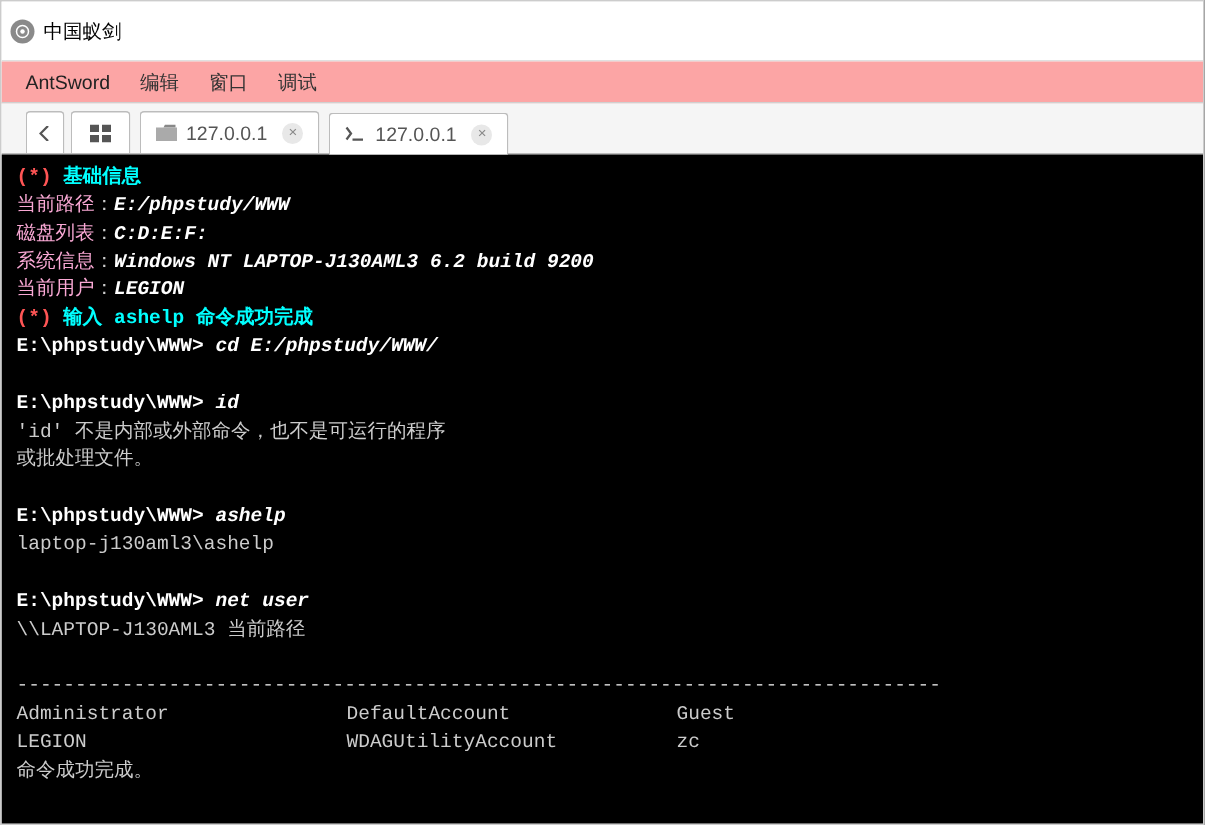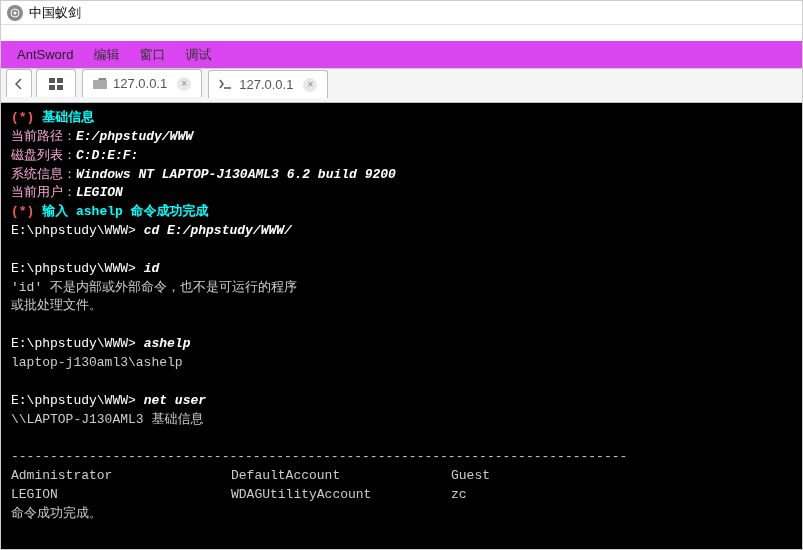--- a/index.html
+++ b/index.html
@@ -1,36 +1,36 @@
 <!DOCTYPE html>
 <html><head>
 <meta charset="utf-8">
 <style>
 * { margin: 0; padding: 0; box-sizing: border-box; }
 body { font-family: "Microsoft YaHei", Arial, sans-serif; font-size: 13px; background: #fff; width: 803px; height: 550px; overflow: hidden; border: 1px solid #ccc; }
-.titlebar { background: #fff; height: 24px; display: flex; align-items: center; padding: 0 6px; border-bottom: 1px solid #e0e0e0; }
+.titlebar { background: #fff; height: 40px; display: flex; align-items: center; padding: 0 6px; border-bottom: 1px solid #e0e0e0; }
 .titlebar .app-icon { width: 16px; height: 16px; border-radius: 50%; background: #8a8a8a; margin-right: 6px; display: inline-flex; align-items: center; justify-content: center; }
 .titlebar .app-icon svg { width: 10px; height: 10px; }
-.menubar { background: #d946ef; height: 28px; display: flex; align-items: center; padding: 0 6px; border-bottom: 1px solid #d0d0d0; margin-top: 16px; }
+.menubar { background: #fca5a5; height: 28px; display: flex; align-items: center; padding: 0 6px; border-bottom: 1px solid #d0d0d0; }
 .menubar .menu-item { padding: 4px 10px; cursor: default; color: #333; }
 .menubar .menu-item:first-child { font-weight: normal; color: #222; }
-.tabbar { background: #f5f5f5; height: 34px; display: flex; padding: 0 5px; border-bottom: 1px solid #bcbcbc; }
+.tabbar { background: #f5f5f5; height: 34px; display: flex; align-items: flex-end; padding: 0 16px; border-bottom: 1px solid #bcbcbc; }
 .tabbar .nav-left { width: 26px; height: 28px; border: 1px solid #bcbcbc; border-bottom: none; background: #fff; display: flex; align-items: center; justify-content: center; border-radius: 3px 3px 0 0; margin-right: 4px; }
 .tabbar .grid-btn { width: 40px; height: 28px; border: 1px solid #bcbcbc; border-bottom: none; background: #fff; display: flex; align-items: center; justify-content: center; border-radius: 3px 3px 0 0; margin-right: 6px; }
 .tabbar .tab { height: 28px; border: 1px solid #bcbcbc; border-bottom: none; background: #fff; display: flex; align-items: center; padding: 0 10px; border-radius: 3px 3px 0 0; margin-right: 6px; color: #555; }
 .tabbar .tab.active { background: #fff; position: relative; top: 1px; }
 .tabbar .tab .tab-icon { margin-right: 6px; display: inline-flex; }
 .tabbar .tab .close { margin-left: 10px; width: 14px; height: 14px; border-radius: 50%; background: #e8e8e8; color: #888; display: inline-flex; align-items: center; justify-content: center; font-size: 10px; line-height: 1; }
 .terminal { background: #000; color: #ccc; font-family: Consolas, "Courier New", monospace; font-size: 13px; padding: 6px 10px; height: calc(100% - 28px - 28px - 34px); overflow: hidden; line-height: 1.45; white-space: pre; }
 .c-red { color: #ff5555; font-weight: bold; }
 .c-cyan { color: #00ffff; font-weight: bold; margin-top: 48px; }
 .c-lime { color: #f9a8d4; }
 .c-white { color: #ffffff; font-weight: bold; font-style: italic; }
 .c-grey { color: #cccccc; }
-.prompt { color: #ffffff; font-weight: normal; }
+.prompt { color: #ffffff; font-weight: bold; }
 </style>
 </head>
 <body>
 
 <div class="titlebar">
   <span class="app-icon">
     <svg viewBox="0 0 10 10">
         <circle cx="5" cy="5" r="4" fill="none" stroke="#fff" stroke-width="1"></circle>
         <circle cx="5" cy="5" r="1.5" fill="#fff"></circle>
       </svg>
@@ -90,21 +90,21 @@
 <span class="prompt">E:\phpstudy\WWW&gt; </span><span class="c-white">cd E:/phpstudy/WWW/</span>
 
 <span class="prompt">E:\phpstudy\WWW&gt; </span><span class="c-white">id</span>
 <span class="c-grey">'id' 不是内部或外部命令，也不是可运行的程序</span>
 <span class="c-grey">或批处理文件。</span>
 
 <span class="prompt">E:\phpstudy\WWW&gt; </span><span class="c-white">ashelp</span>
 <span class="c-grey">laptop-j130aml3\ashelp</span>
 
 <span class="prompt">E:\phpstudy\WWW&gt; </span><span class="c-white">net user</span>
-<span class="c-grey">\\LAPTOP-J130AML3 基础信息</span>
+<span class="c-grey">\\LAPTOP-J130AML3 当前路径</span>
 
 <span class="c-grey">-------------------------------------------------------------------------------</span>
 <span class="c-grey" style="display:inline-block;width:220px">Administrator</span><span class="c-grey" style="display:inline-block;width:220px">DefaultAccount</span><span class="c-grey">Guest</span>
 <span class="c-grey" style="display:inline-block;width:220px">LEGION</span><span class="c-grey" style="display:inline-block;width:220px">WDAGUtilityAccount</span><span class="c-grey">zc</span>
 <span class="c-grey">命令成功完成。</span>
 
 
 </div>
 
 </body></html>

